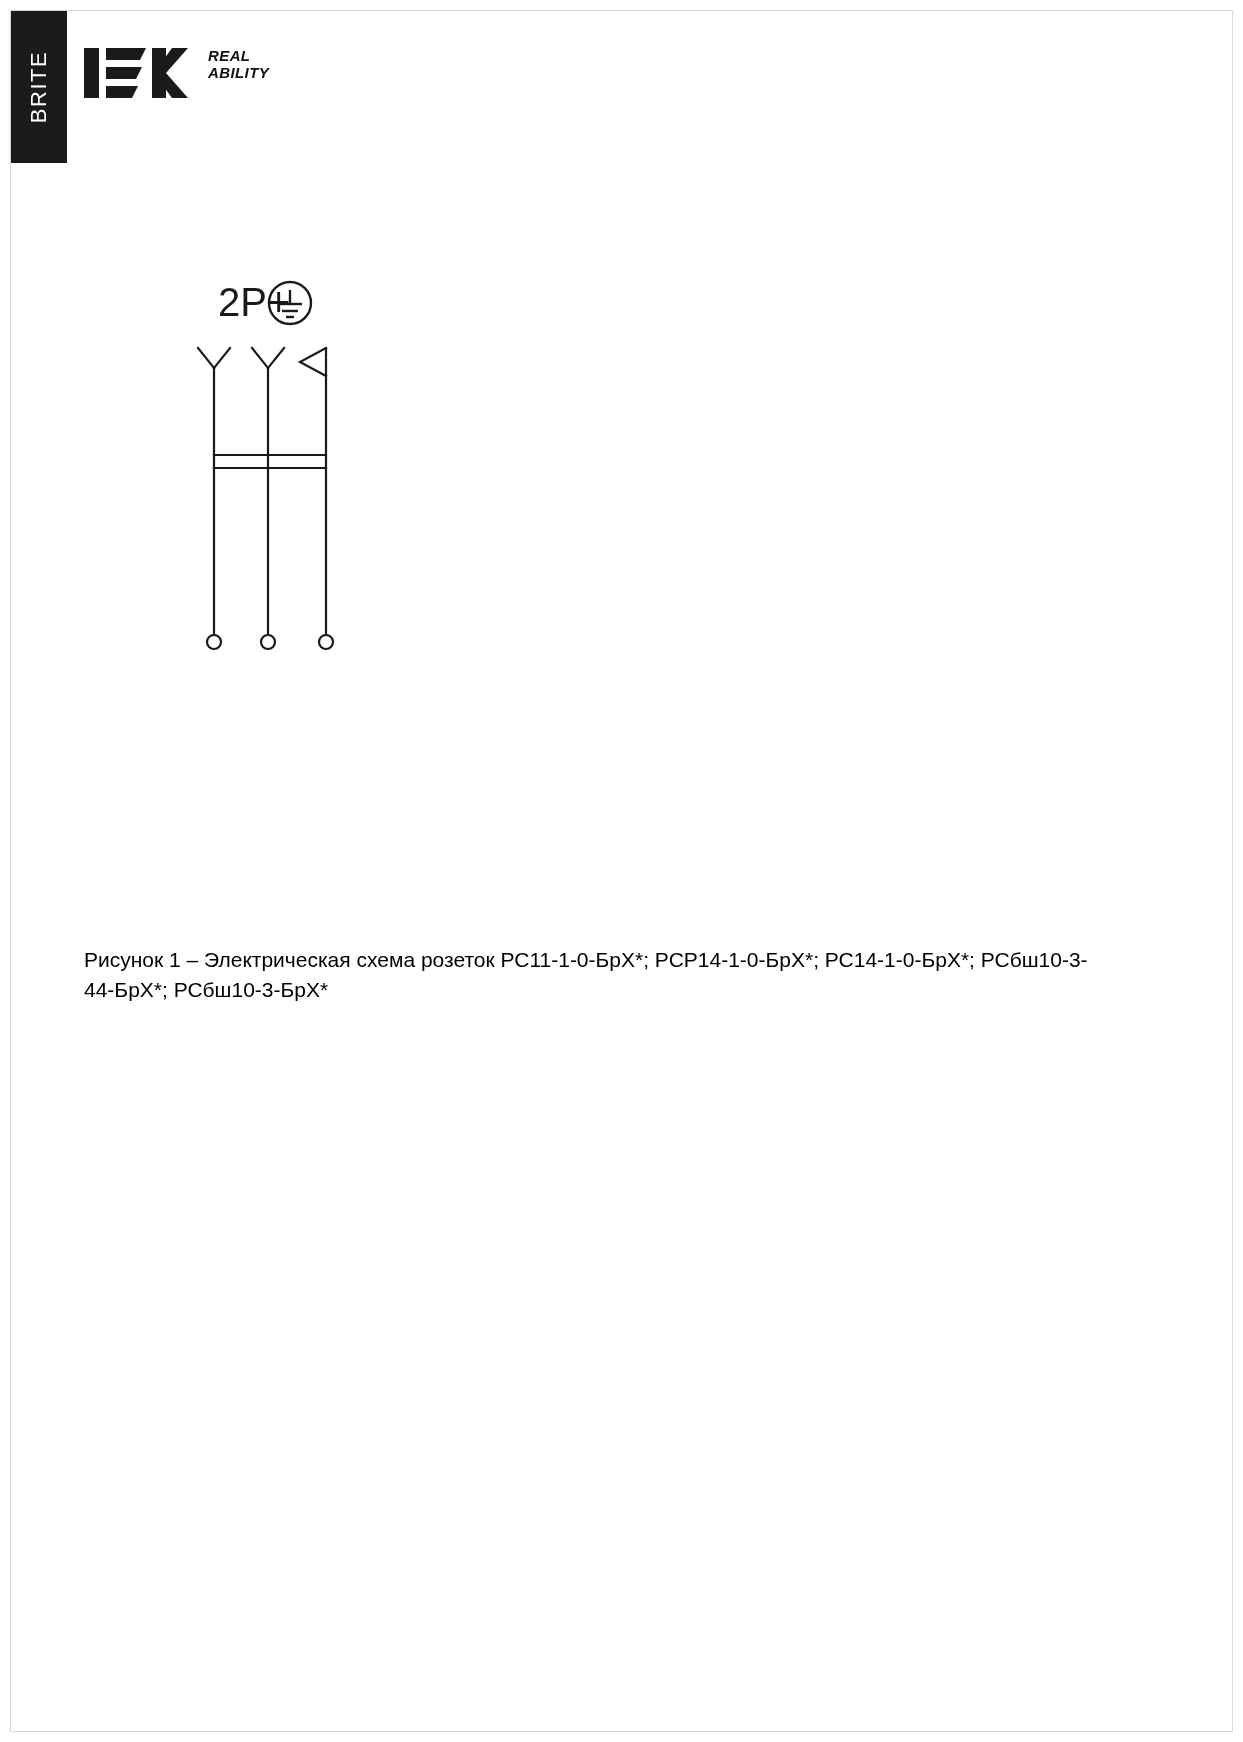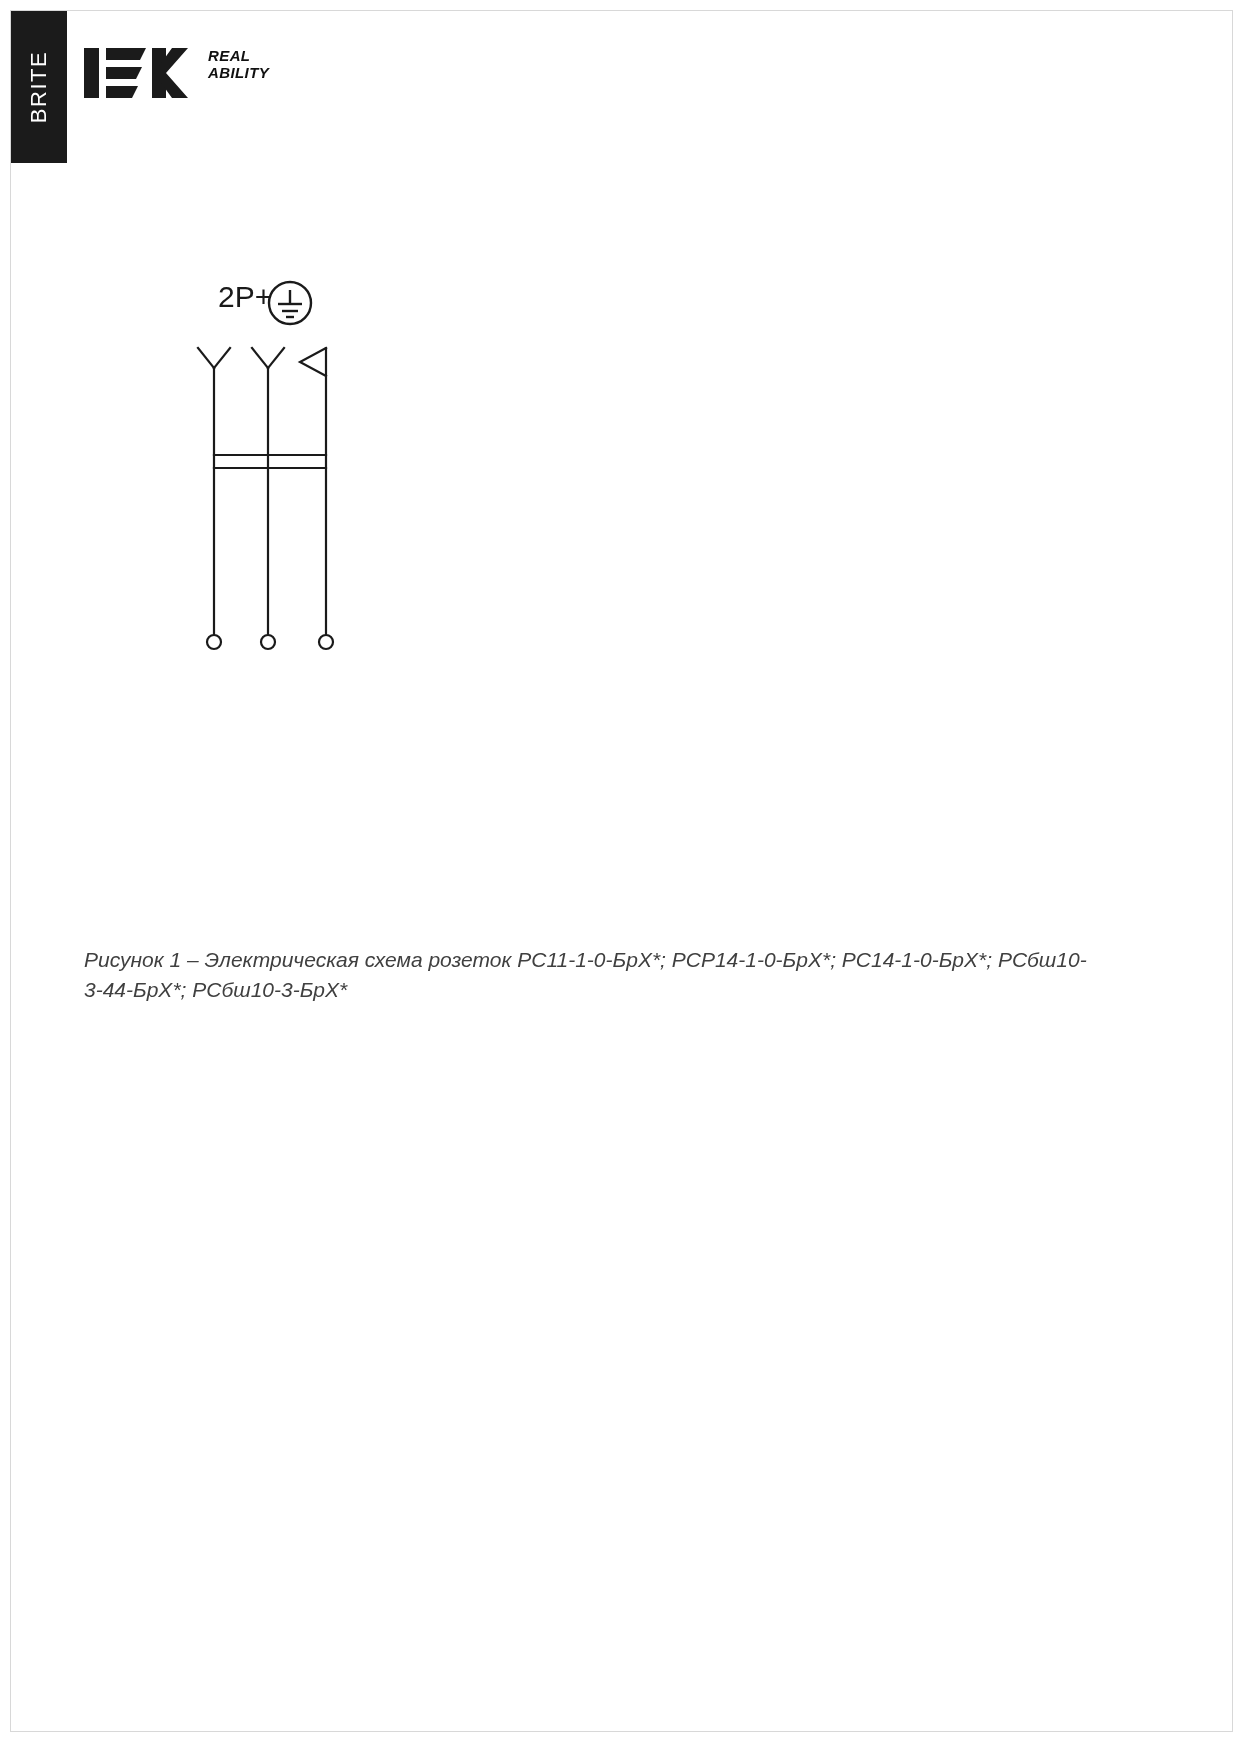--- a/index.html
+++ b/index.html
@@ -85,35 +85,34 @@
     position: absolute;
     left: 190px;
     top: 280px;
     width: 240px;
     height: 380px;
   }
   .schematic-caption-2p {
     position: absolute;
     left: 28px;
     top: 0px;
-    font-size: 30px;
+    font-size: 40px;
     letter-spacing: 0px;
     color: #1a1a1a;
   }
 
   
   .figure-caption {
     position: absolute;
     left: 84px;
     top: 945px;
     width: 1020px;
     font-size: 21px;
     line-height: 1.45;
-    color: #404040;
-    font-style: italic;
+    color: #000000;
   }
 </style>
 </head>
 <body>
 
 <div class="page">
 
   <div class="page-border"></div>
 
   <div class="brand-tab">

